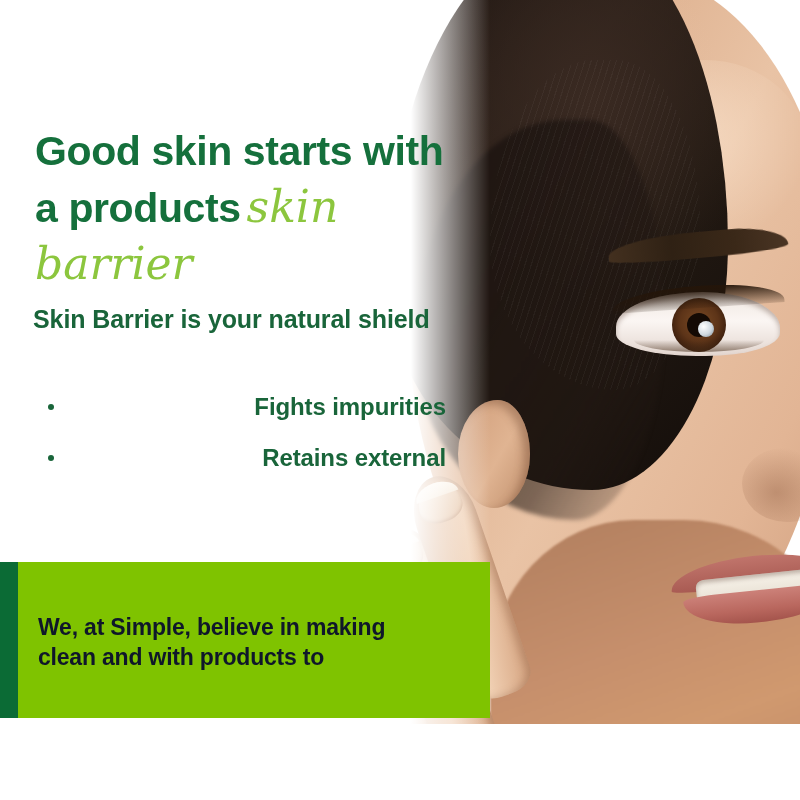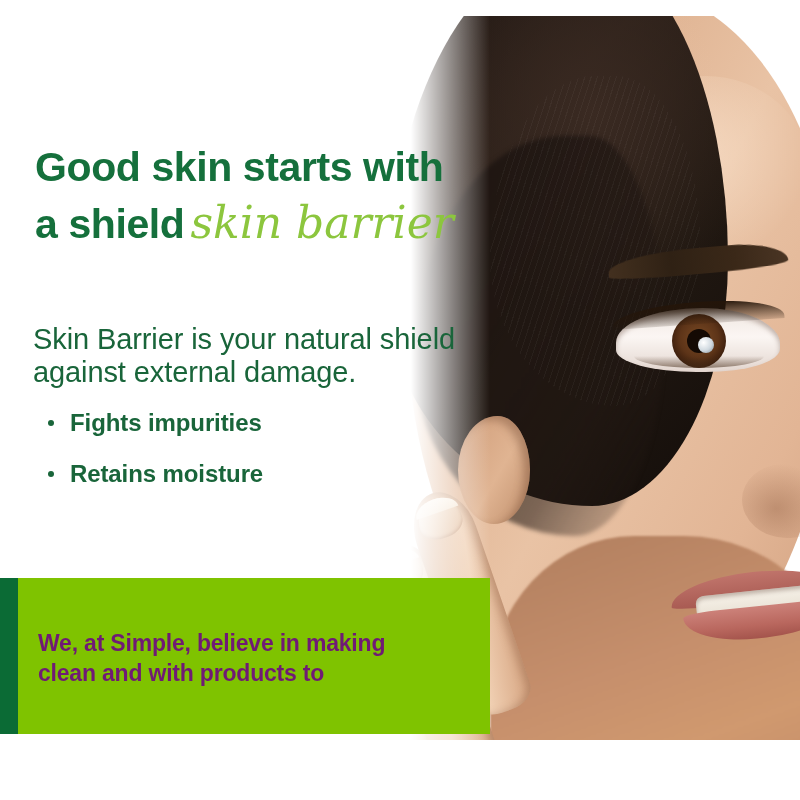--- a/index.html
+++ b/index.html
@@ -10,21 +10,20 @@
   body {
     font-family: "Liberation Sans", sans-serif;
   }
 
   #ad-canvas {
     position: relative;
     width: 800px;
     height: 724px;
     background: #ffffff;
     overflow: hidden;
-    margin-top: 16px;
   }
 
   
   .photo-layer {
     position: absolute;
     top: 0;
     right: 0;
     width: 430px;
     height: 800px;
     overflow: hidden;
@@ -309,34 +308,35 @@
     letter-spacing: 0px;
     padding-left: 6px;
   }
 
   .subhead {
     position: absolute;
     left: 33px;
     top: 278px;
     width: 430px;
     color: #19653A;
-    font-size: 29px;
+    font-size: 25px;
     line-height: 33px;
-    font-weight: 400;
+    font-weight: 700;
     letter-spacing: -0.1px;
   }
 
   .bullets {
     position: absolute;
     left: 46px;
     top: 392px;
     width: 400px;
     list-style: none;
     margin: 0;
     padding: 0;
+    text-align: right;
   }
   .bullets li {
     position: relative;
     padding-left: 24px;
     margin-bottom: 21px;
     color: #19653A;
     font-size: 24px;
     line-height: 30px;
     font-weight: 600;
     letter-spacing: -0.1px;
@@ -366,21 +366,21 @@
     top: 0;
     width: 18px;
     height: 156px;
     background: #0B6B35;
   }
   .banner-text {
     position: absolute;
     left: 38px;
     top: 27px;
     width: 420px;
-    color: #701a75;
+    color: #0f172a;
     font-size: 23px;
     line-height: 30px;
     font-weight: 700;
     letter-spacing: -0.2px;
   }
 </style>
 </head>
 <body>
 
 <div id="ad-canvas">
@@ -432,36 +432,35 @@
       <div class="nail-tip nail-tip-3"></div>
       <div class="nail-tip nail-tip-2"></div>
       <div class="nail-tip nail-tip-1"></div>
     </div>
 
     <div class="photo-fade"></div>
   </div>
 
   <h1 class="headline">
     <span>Good skin starts with</span><br>
-    <span>a shield</span><span class="script">skin barrier</span>
+    <span>a products</span><span class="script">skin barrier</span>
   </h1>
 
   <p class="subhead">
     <span>Skin Barrier is your natural shield</span><br>
-    <span>against external damage.</span>
   </p>
 
   <ul class="bullets">
     <li>
       <span class="dot"></span>
       <span>Fights impurities</span>
     </li>
     <li>
       <span class="dot"></span>
-      <span>Retains moisture</span>
+      <span>Retains external</span>
     </li>
   </ul>
 
   <div class="banner">
     <div class="banner-stripe"></div>
     <p class="banner-text">
       <span>We, at Simple, believe in making</span><br>
       <span>clean and with products to</span><br>
     </p>
   </div>

